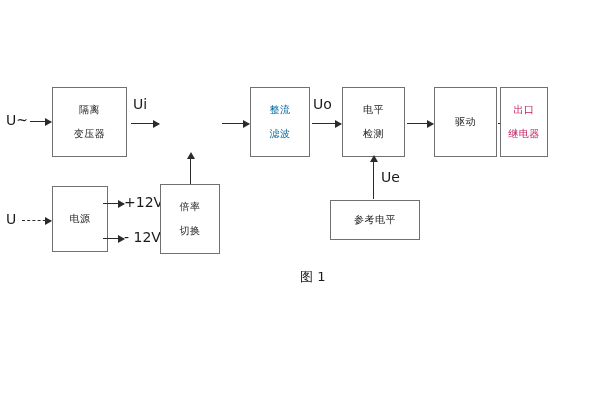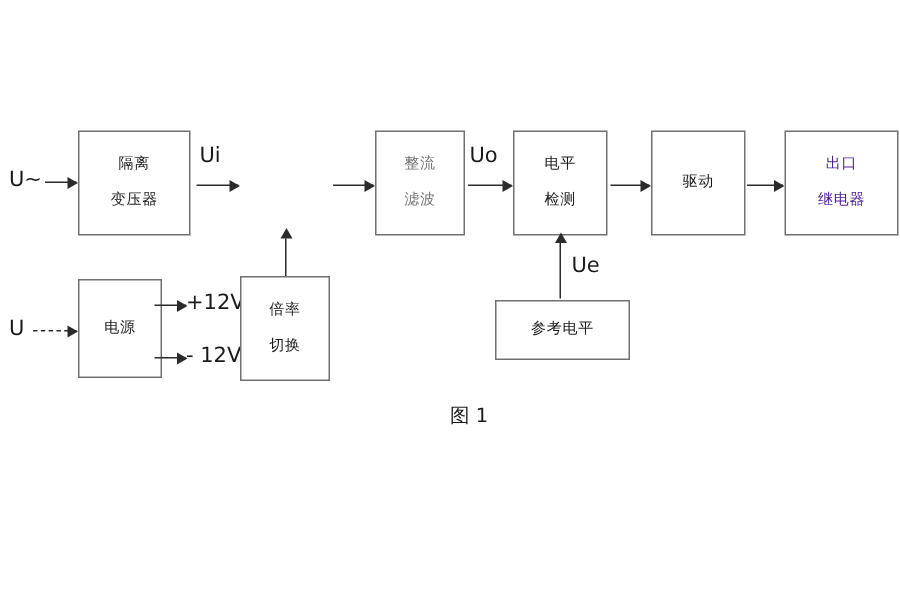--- a/index.html
+++ b/index.html
@@ -99,42 +99,42 @@
     <span class="line">隔离</span>
     <span class="line">变压器</span>
   </div>
 
   <div class="lbl" style="left:133px; top:97px;">Ui</div>
   <div class="arrow-h" style="left:131px; top:123px; width:28px;"></div>
 
 
   <div class="arrow-h" style="left:222px; top:123px; width:27px;"></div>
 
-  <div class="box" id="b-rectify-filter" style="left: 250px; top: 87px; width: 60px; height: 70px; border-color: rgb(111, 112, 113); color: #737373;">
+  <div class="box" id="b-rectify-filter" style="left: 250px; top: 87px; width: 60px; height: 70px; border-color: rgb(111, 112, 113); color: #0369a1;">
     <span class="line">整流</span>
     <span class="line">滤波</span>
   </div>
 
   <div class="lbl" style="left:313px; top:97px;">Uo</div>
   <div class="arrow-h" style="left:312px; top:123px; width:29px;"></div>
 
   <div class="box" id="b-level-detection" style="left: 342px; top: 87px; width: 63px; height: 70px; border-color: rgb(111, 112, 113); color: rgb(26, 26, 26);">
     <span class="line">电平</span>
     <span class="line">检测</span>
   </div>
 
   <div class="arrow-h" style="left:407px; top:123px; width:26px;"></div>
 
   <div class="box single" id="b-drive" style="left: 434px; top: 87px; width: 63px; height: 70px; border-color: rgb(111, 112, 113); color: rgb(26, 26, 26);">
     <span class="line">驱动</span>
   </div>
 
   <div class="arrow-h" style="left:498px; top:123px; width:24px;"></div>
 
-  <div class="box" id="b-output-relay" style="left: 523px; top: 87px; width: 76px; height: 70px; border-color: rgb(111, 112, 113); color: #4c1d95;">
+  <div class="box" id="b-output-relay" style="left: 500px; top: 87px; width: 48px; height: 70px; border-color: rgb(111, 112, 113); color: #be185d;">
     <span class="line">出口</span>
     <span class="line">继电器</span>
   </div>
 
   <div class="lbl" style="left:6px; top:212px;">U</div>
   <div class="arrow-h dashed" style="left:22px; top:220px; width:29px;"></div>
 
   <div class="box single" id="b-power-supply" style="left: 52px; top: 186px; width: 56px; height: 66px; border-color: rgb(111, 112, 113); color: rgb(26, 26, 26);">
     <span class="line">电源</span>
   </div>

